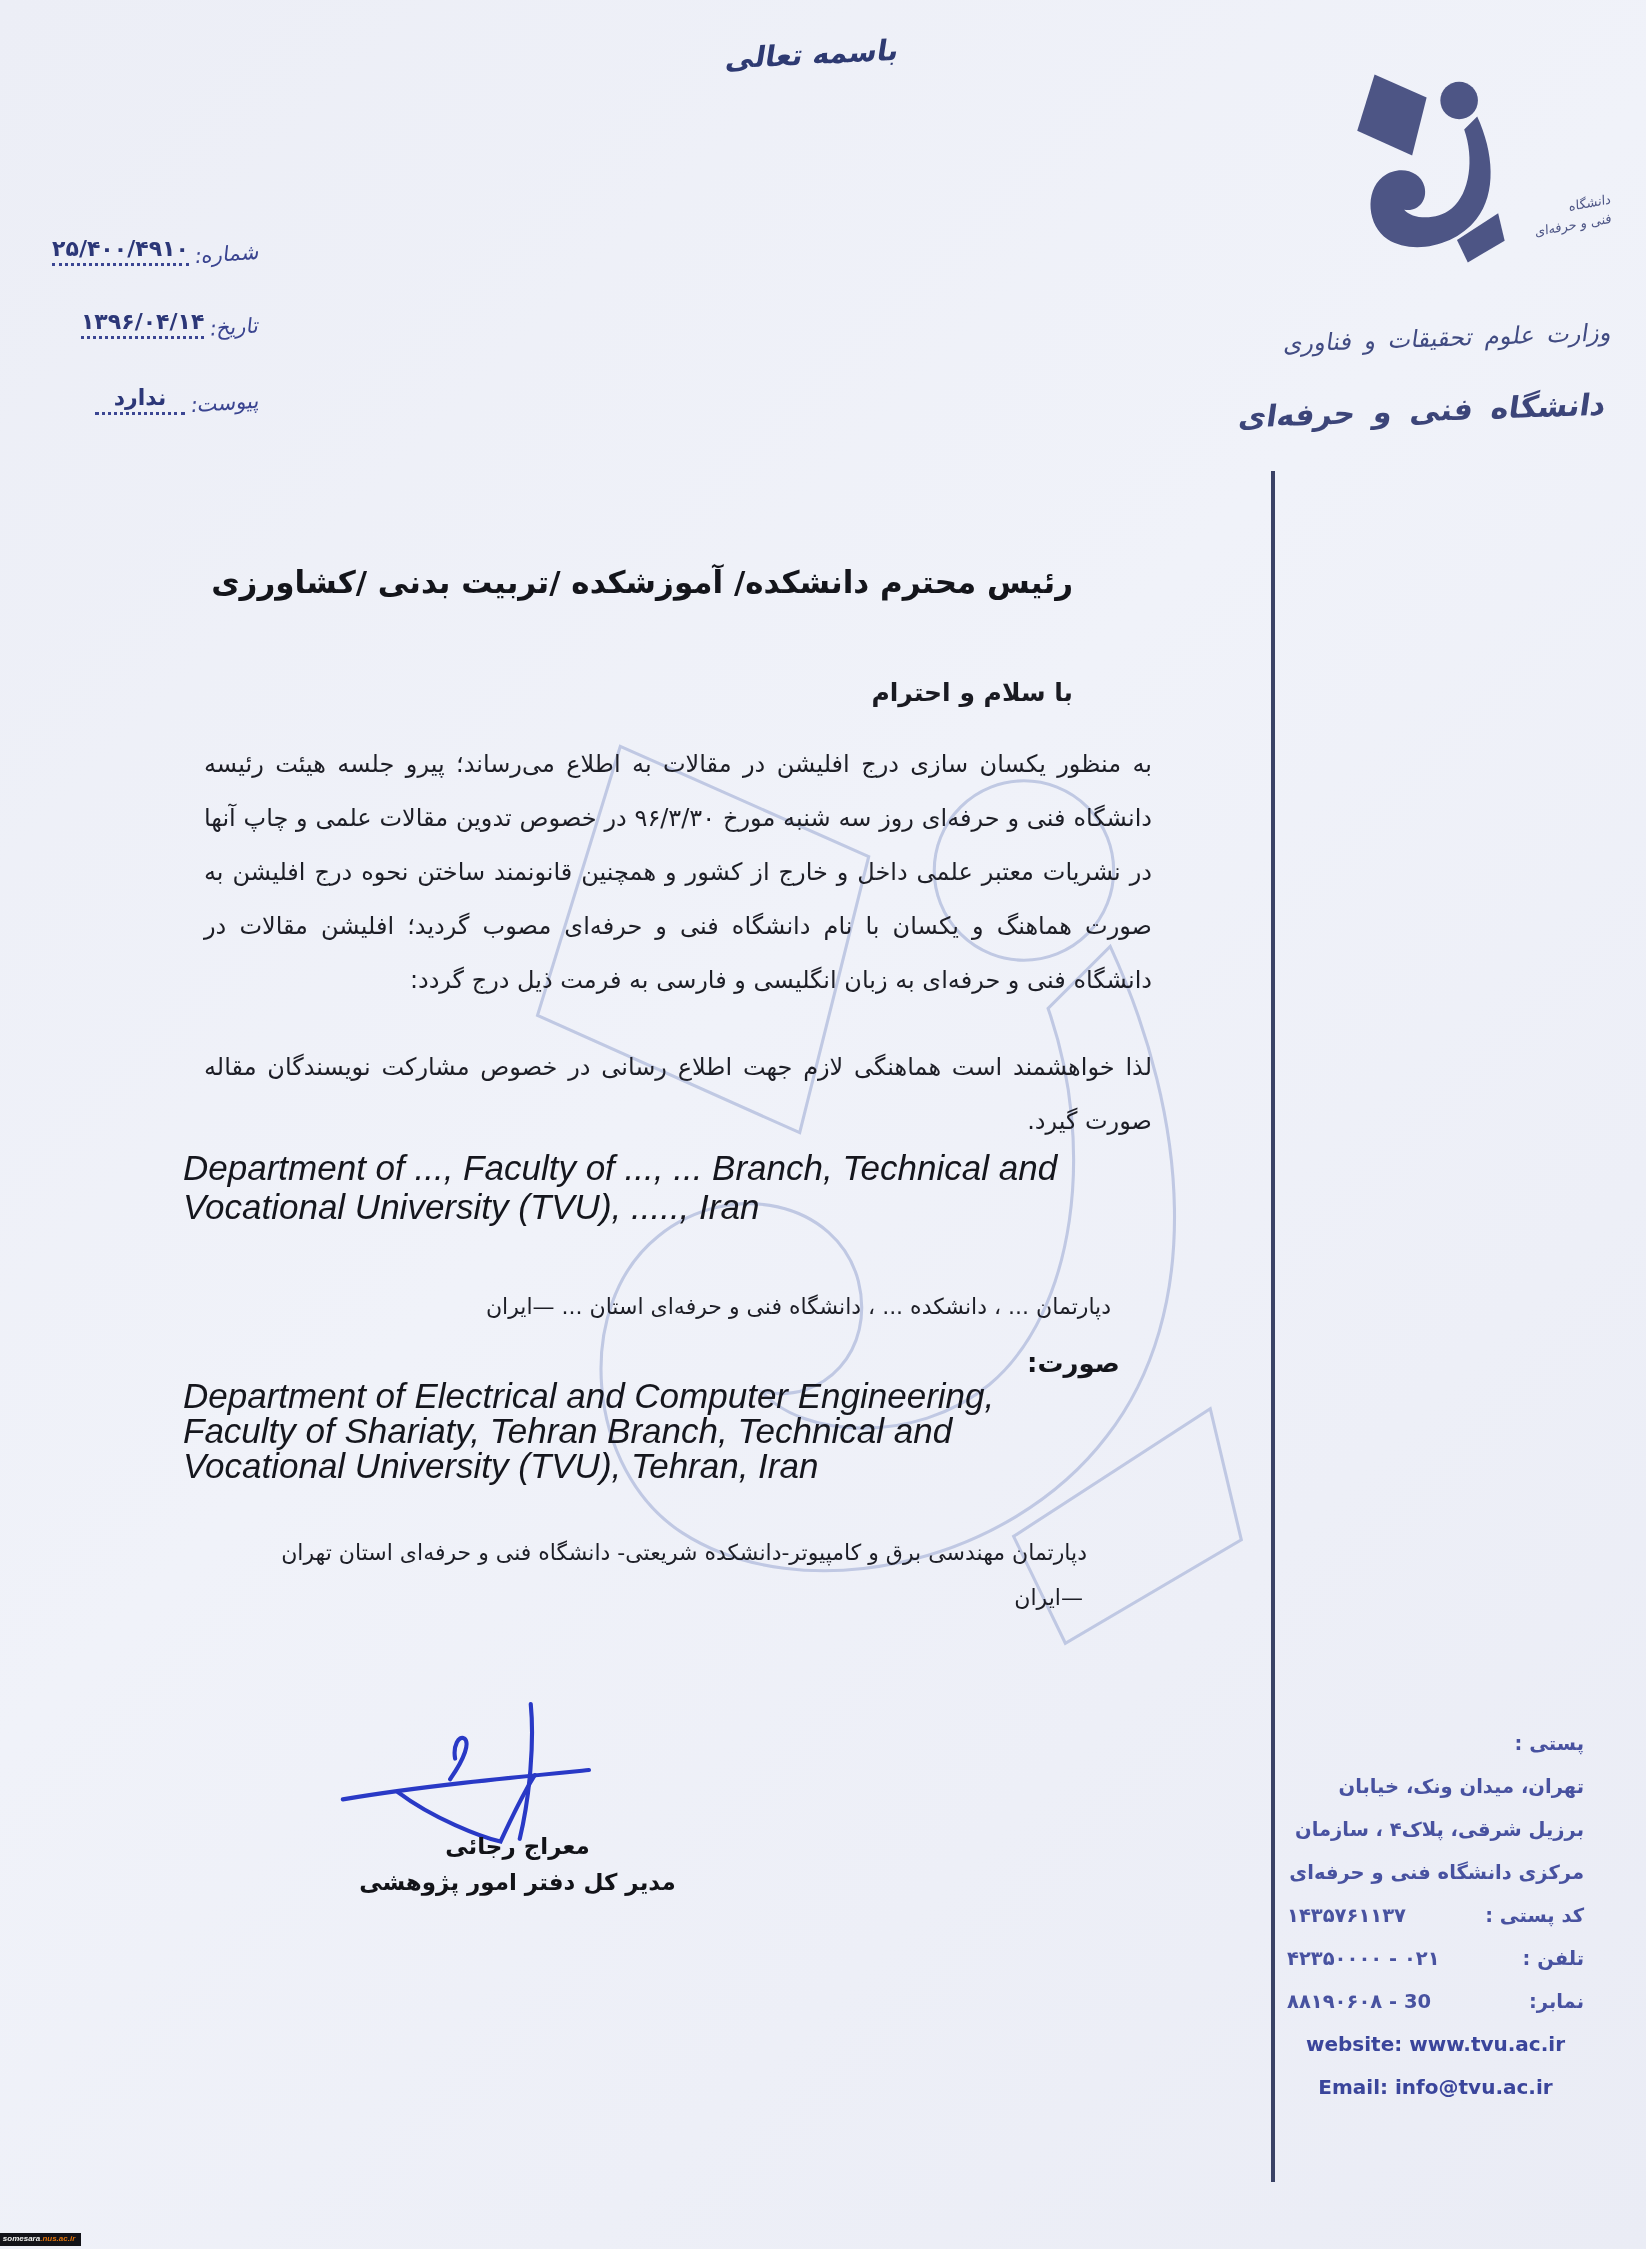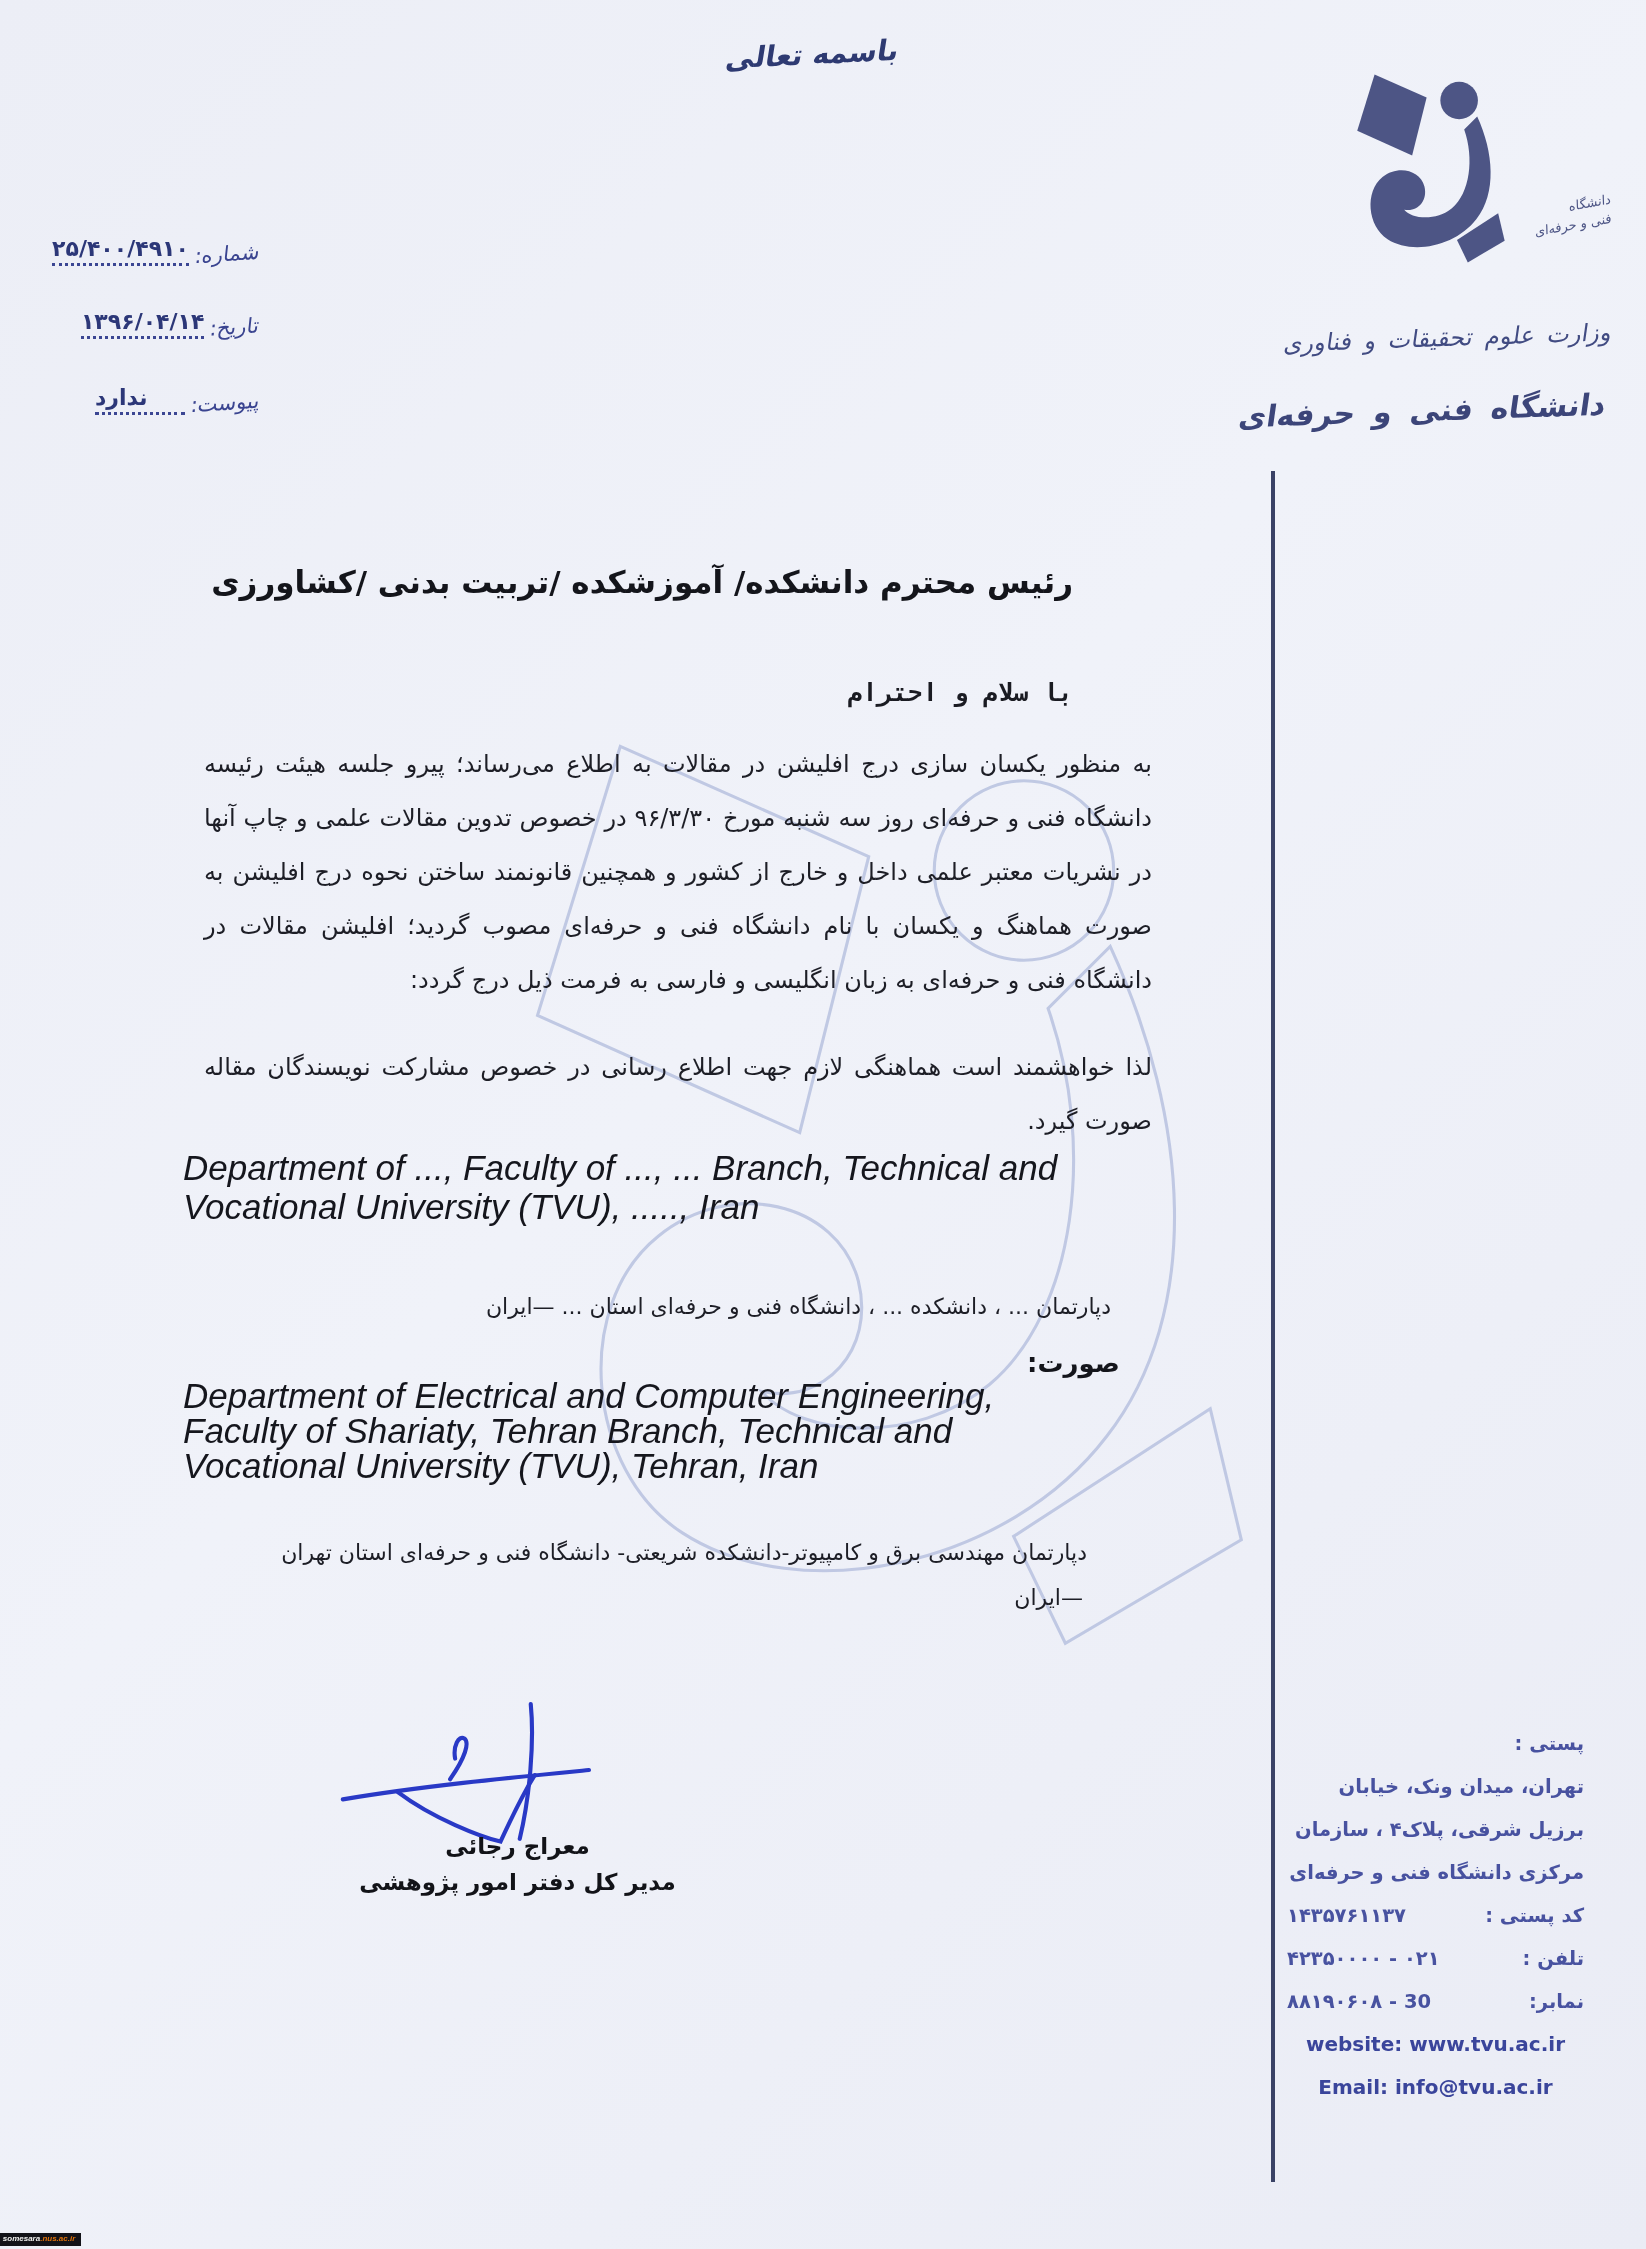--- a/index.html
+++ b/index.html
@@ -22,21 +22,21 @@
     align-items:flex-end; gap:5.7px;
   }
   .meta-row-number{top:236px;}
   .meta-row-date{top:309px;}
   .meta-row-attach{top:385px;}
   .meta-label{
     font-size:21px; color:#3a4490; transform:skewX(-10deg) rotate(-4deg);
     white-space:nowrap;
   }
   .meta-value{
-    flex:1; text-align:left; font-size:22px; font-weight:bold; color:#2c3778;
+    flex:1; text-align:center; font-size:22px; font-weight:bold; color:#2c3778;
     border-bottom:3.3px dotted #3b4693; padding-bottom:1.9px; white-space:nowrap;
   }
 
   
   .logo{left:1350px; top:64px; width:159px; height:232px;}
   .logo svg{width:100%;height:100%;}
   .logo-caption{
     left:1503px; top:199px; width:109px; text-align:right; font-size:13px;
     color:#4d5585; line-height:19px; transform:rotate(-10deg) skewX(-8deg);
   }
@@ -51,21 +51,21 @@
 
   
   .vrule{left:1271px; top:471px; width:4.3px; height:1711px; background:#3a4266;}
 
   
   .recipient{
     right:574px; top:564px; font-size:31px; font-weight:bold; color:#14151b;
     direction:rtl; white-space:nowrap;
   }
   .salutation{
-    right:574px; top:678px; font-size:25px; font-weight:bold; color:#1a1b22; direction:rtl;font-family:Liberation Mono, monospace;
+    right:574px; top:678px; font-size:25px; font-weight:bold; color:#1a1b22; direction:rtl;
   }
   .body-par{
     left:204px; width:948px; direction:rtl; text-align:justify; text-align-last:right;
     font-size:24px; line-height:54px; color:#1d1e26;
   }
   .body-par-1{top:737px;}
   .body-par-2{top:1040px;}
   .en-block{
     left:183px; font-style:italic; font-family:Liberation Sans, sans-serif;
     font-size:35px; color:#15161d;

